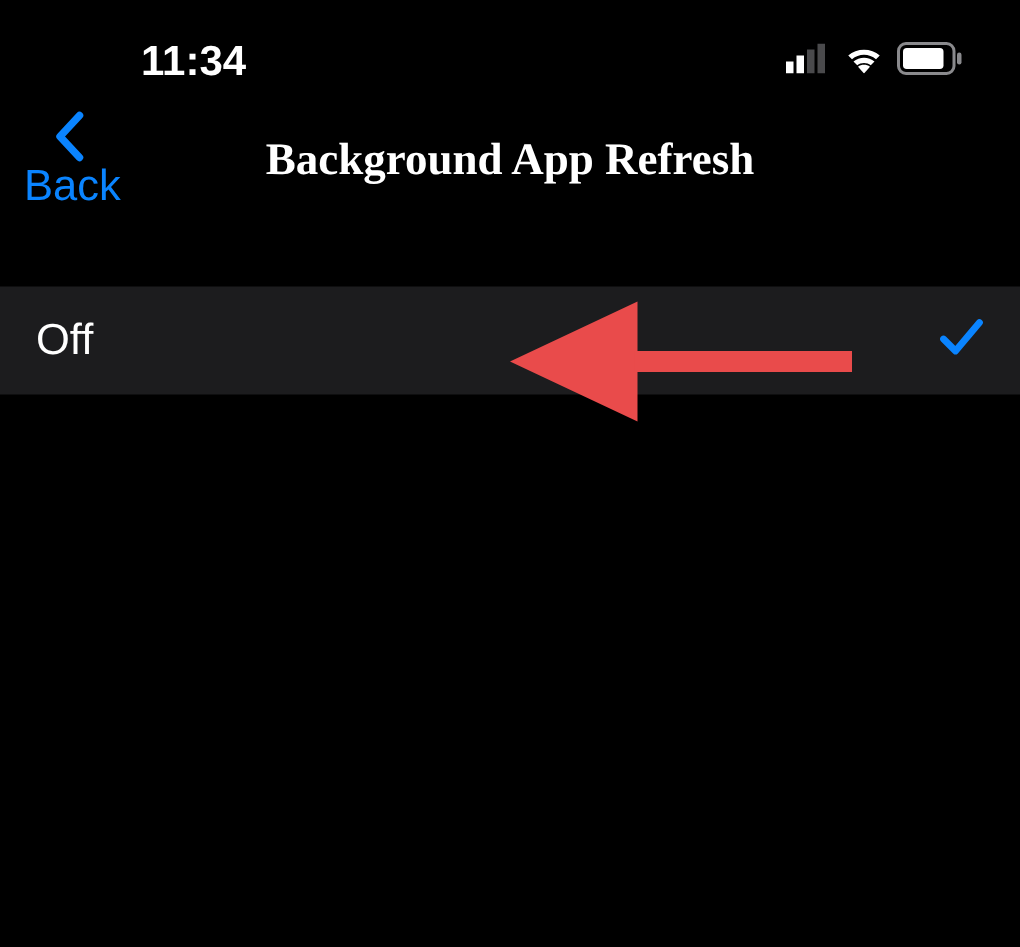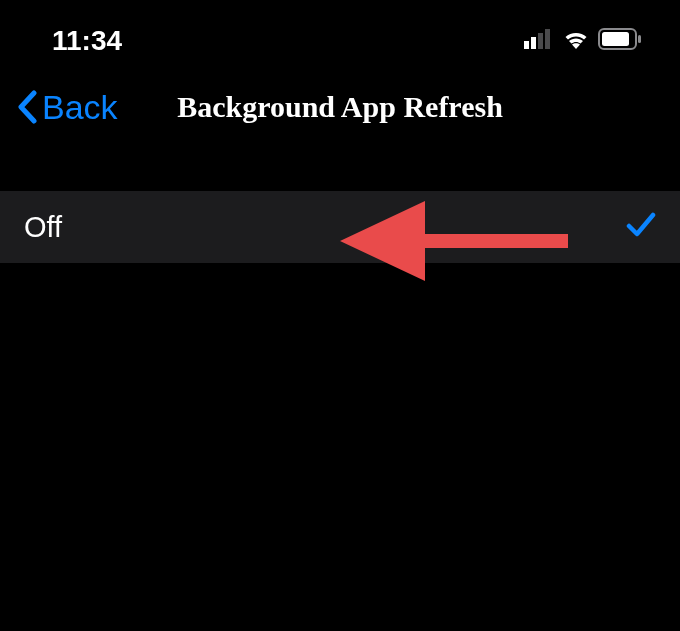--- a/index.html
+++ b/index.html
@@ -10,20 +10,21 @@
     font-family: -apple-system, BlinkMacSystemFont, "Helvetica Neue", sans-serif;
     color: #ffffff;
     overflow: hidden;
     position: relative;
   }
   .status-bar {
     display: flex;
     justify-content: space-between;
     align-items: center;
     padding: 25px 38px 18px 52px;
+    margin-left: 42px;
   }
   .status-time {
     font-size: 28px;
     font-weight: 600;
     color: #ffffff;
   }
   .status-icons {
     display: flex;
     align-items: center;
     gap: 8px;
@@ -32,25 +33,26 @@
     display: flex;
     align-items: center;
     padding: 16px 20px 22px 20px;
     position: relative;
     height: 70px;
   }
   .back-button {
     display: flex;
     align-items: center;
     color: #0a84ff;
-    font-size: 34px;
+    font-size: 29px;
     font-weight: 400;
     cursor: pointer;
     position: absolute;
     left: 16px;
+    flex-direction: column;
   }
   .back-chevron {
     margin-right: 4px;
     display: inline-flex;
     align-items: center;
   }
   .nav-title {
     font-size: 30px;
     font-weight: 600;
     color: #ffffff;

